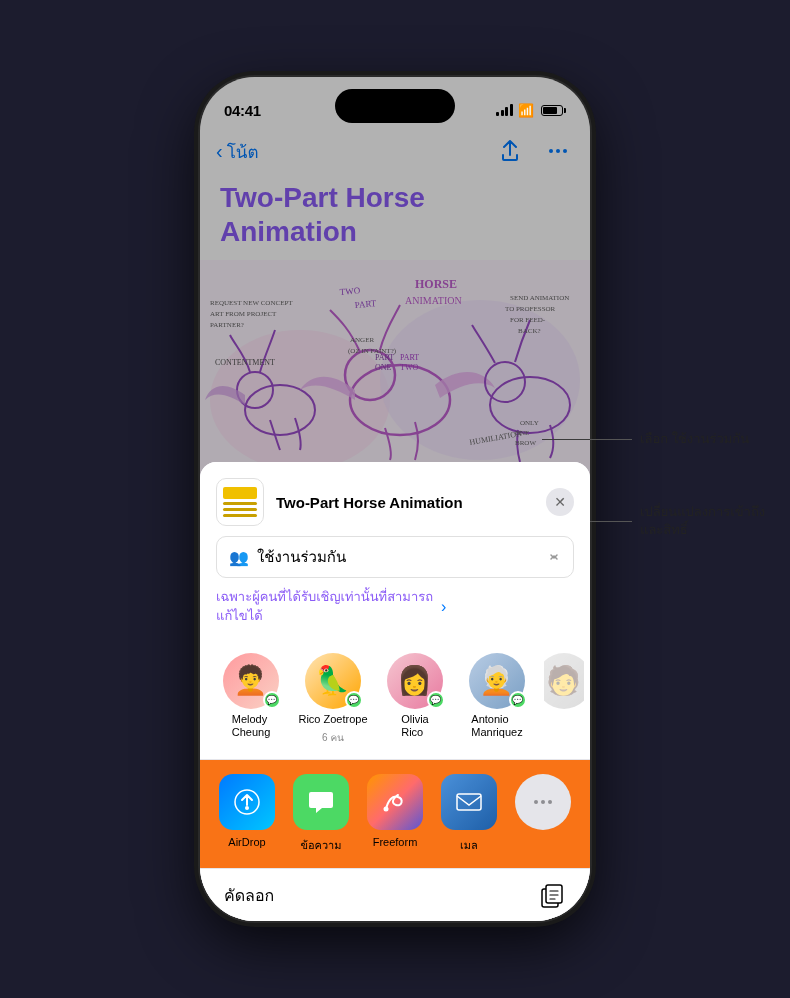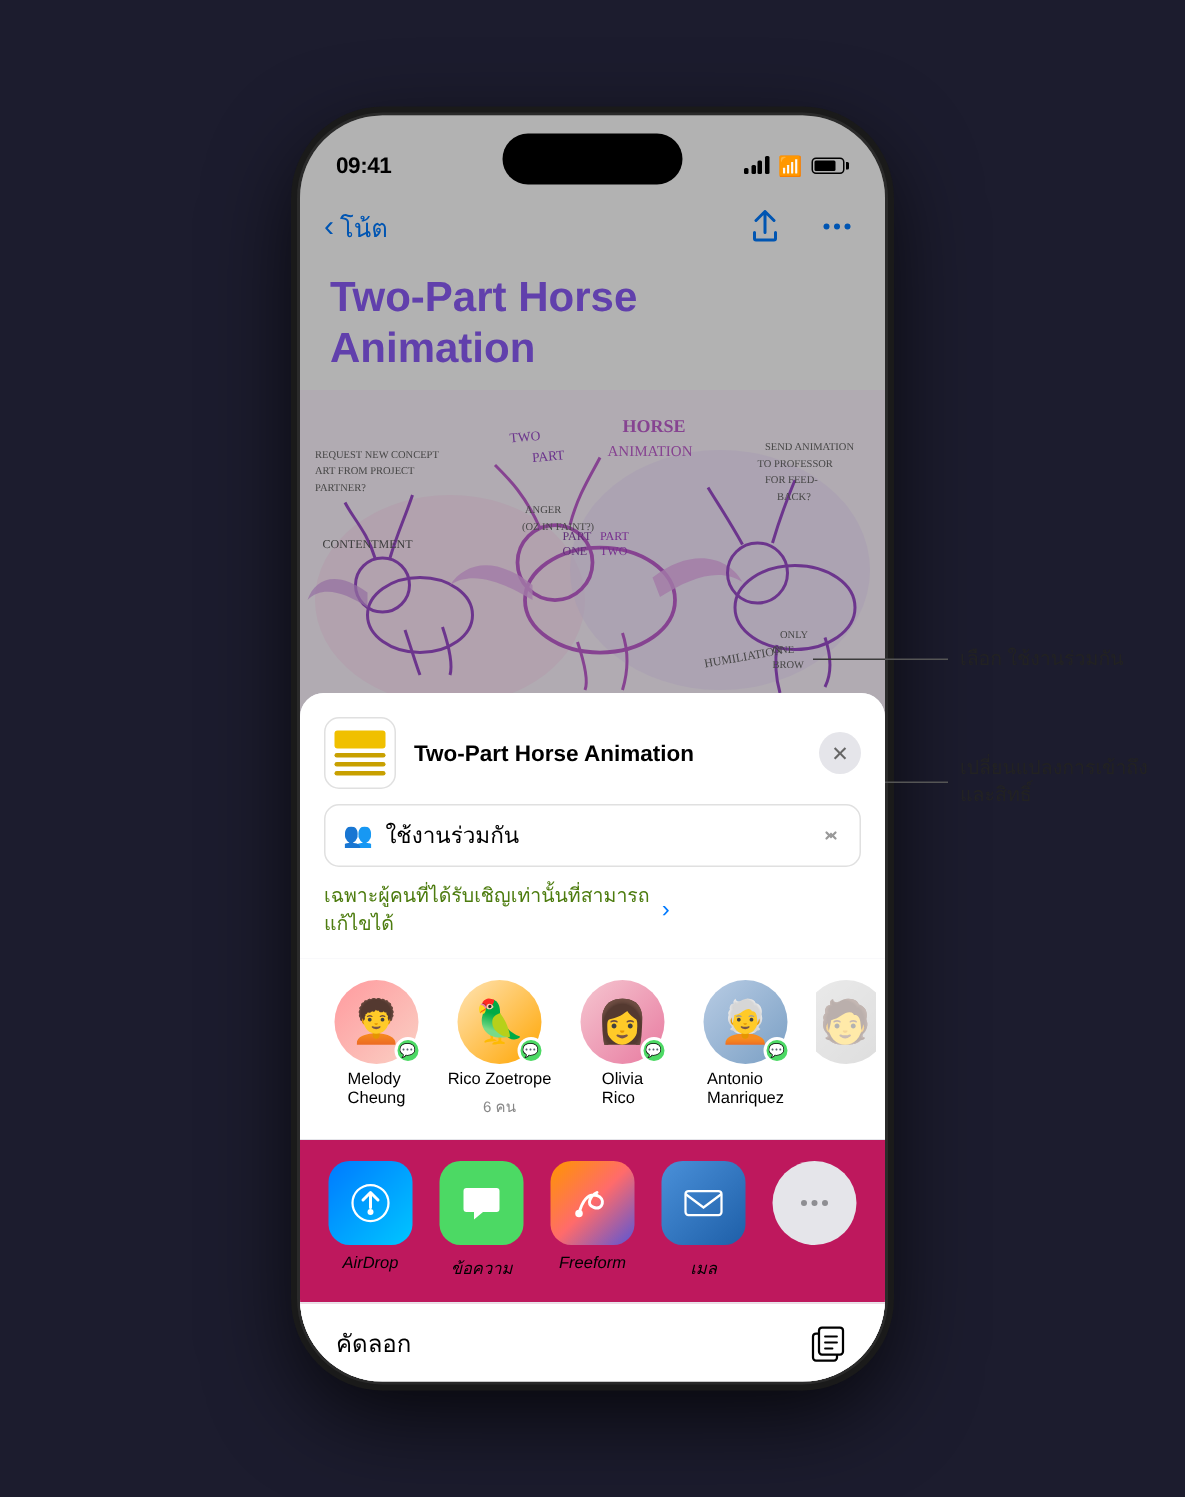--- a/index.html
+++ b/index.html
@@ -315,24 +315,23 @@
       font-size: 10px;
       color: #888;
       text-align: center;
     }
 
     
     .app-row {
       display: flex;
       gap: 0;
       padding: 14px 10px;
-      background: #be185d;
+      background: #f97316;
       justify-content: space-around;
       border-bottom: 1px solid #e5e5ea;
-      font-style: italic;
     }
 
     .app-item {
       display: flex;
       flex-direction: column;
       align-items: center;
       gap: 6px;
       min-width: 68px;
     }
 
@@ -447,21 +446,21 @@
 </head>
 <body>
 
 <div style="width:790px;height:998px;background:#1c1c2e;position:relative;display:flex;justify-content:center;align-items:center;">
 
   <div class="phone-frame">
 
     <div class="dynamic-island"></div>
 
     <div class="status-bar">
-      <span class="status-time">09:41</span>
+      <span class="status-time">04:41</span>
       <div class="status-icons">
         <div class="signal-bars">
           <div class="signal-bar" style="height:4px;"></div>
           <div class="signal-bar" style="height:6px;"></div>
           <div class="signal-bar" style="height:9px;"></div>
           <div class="signal-bar" style="height:12px;"></div>
         </div>
         <span style="font-size:13px;">📶</span>
         <div class="battery">
           <div class="battery-body">
@@ -586,21 +585,21 @@
           <div class="collab-dropdown">
             <span style="font-size:16px;color:#555;">👥</span>
             <span class="collab-label">ใช้งานร่วมกัน</span>
             <svg width="14" height="14" viewBox="0 0 14 14" fill="none">
               <path d="M4 5l3 3 3-3" stroke="#999" stroke-width="1.5" stroke-linecap="round"></path>
               <path d="M4 9l3-3 3 3" stroke="#999" stroke-width="1.5" stroke-linecap="round"></path>
             </svg>
           </div>
 
           <div class="collab-subtitle-row">
-            <span class="collab-subtitle-text" style="font-size:13px;color:#4d7c0f;line-height:1.4;">เฉพาะผู้คนที่ได้รับเชิญเท่านั้นที่สามารถ<br>แก้ไขได้</span>
+            <span class="collab-subtitle-text" style="font-size:13px;color:#8b5cf6;line-height:1.4;">เฉพาะผู้คนที่ได้รับเชิญเท่านั้นที่สามารถ<br>แก้ไขได้</span>
             <span class="collab-subtitle-arrow" style="color:#007AFF;font-size:16px;margin-left:4px;">›</span>
           </div>
         </div>
 
         <div class="people-row">
           <div class="person-item">
             <div class="person-avatar">
               <div class="avatar-img" style="background:linear-gradient(135deg,#ff9a9e,#fad0c4);font-size:28px;">🧑‍🦱</div>
               <div class="avatar-badge">💬</div>
             </div>

